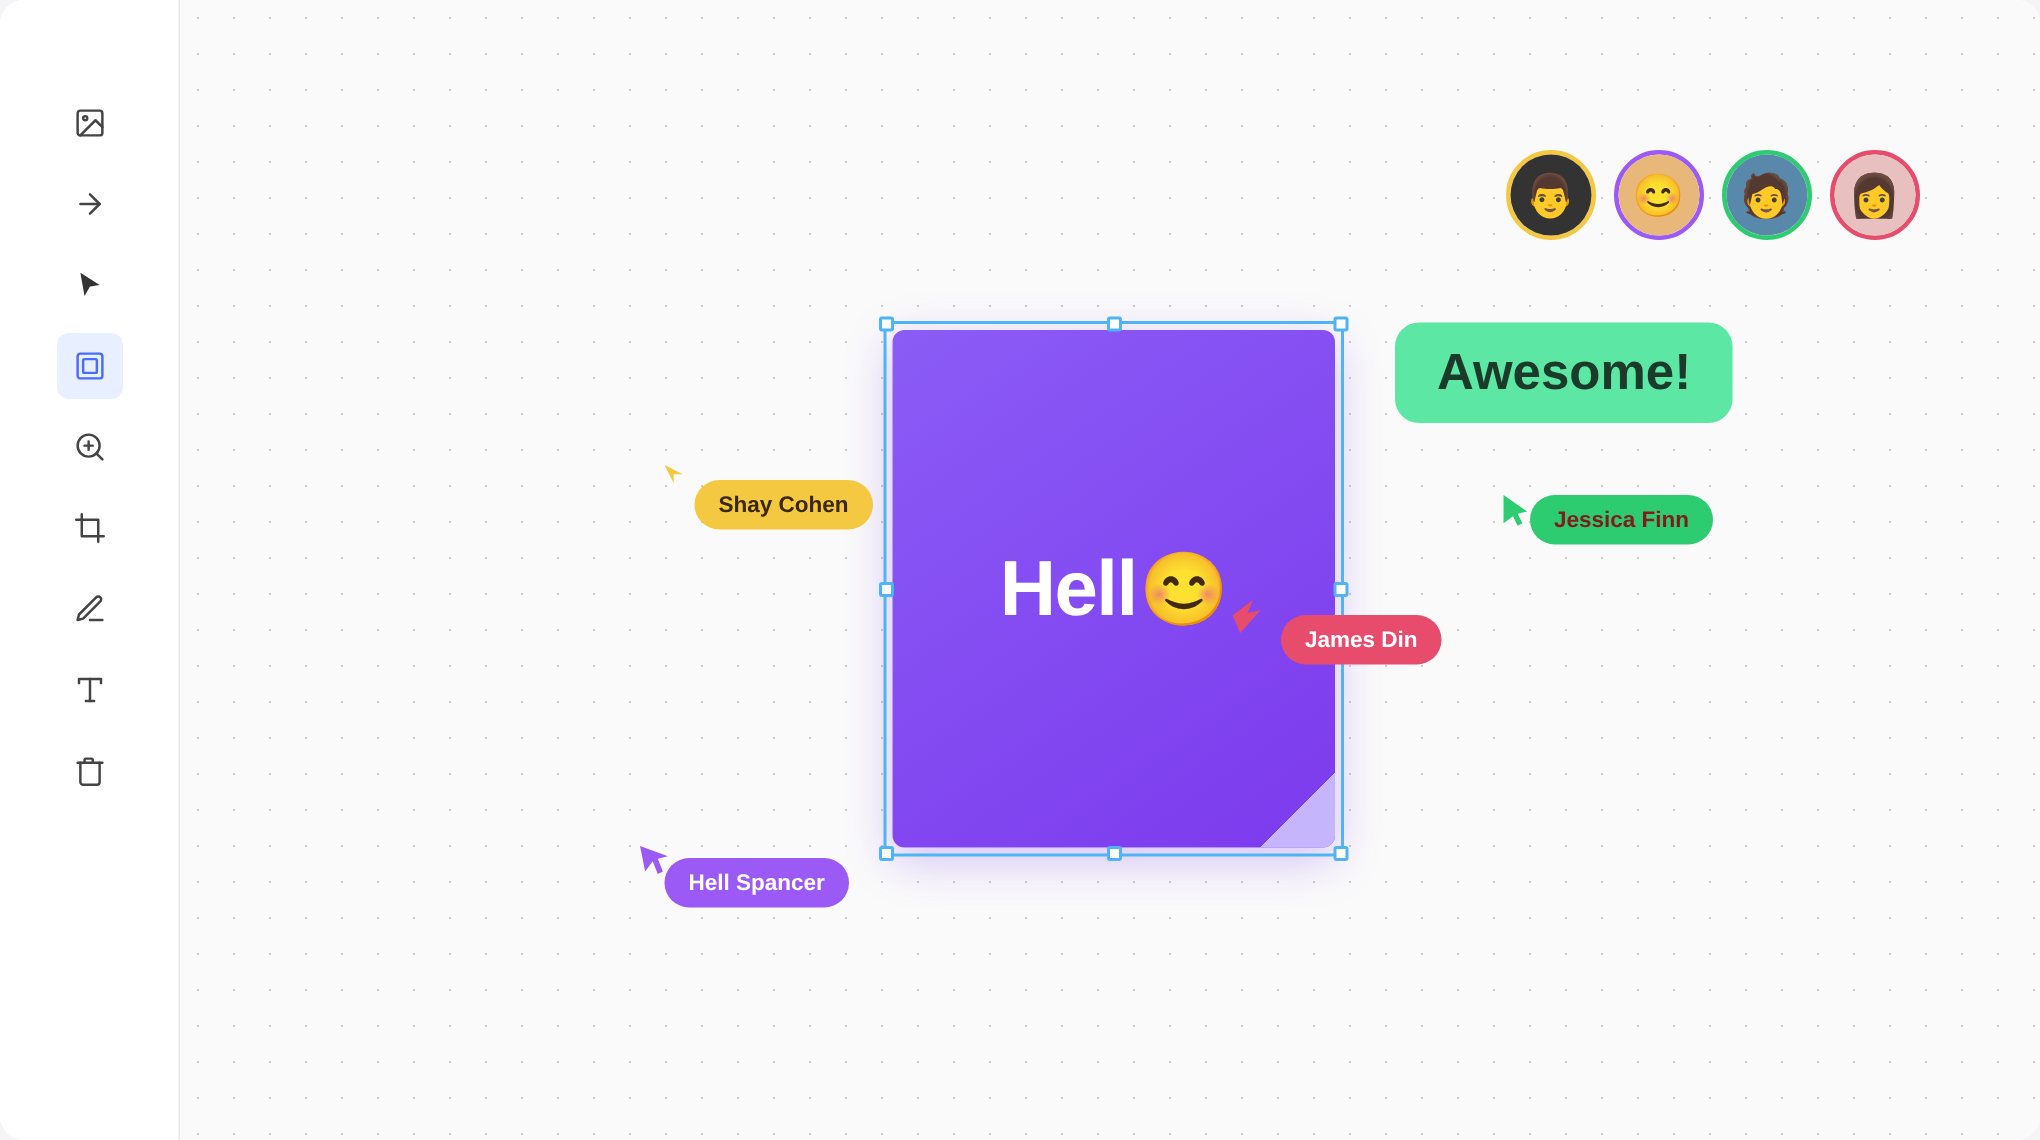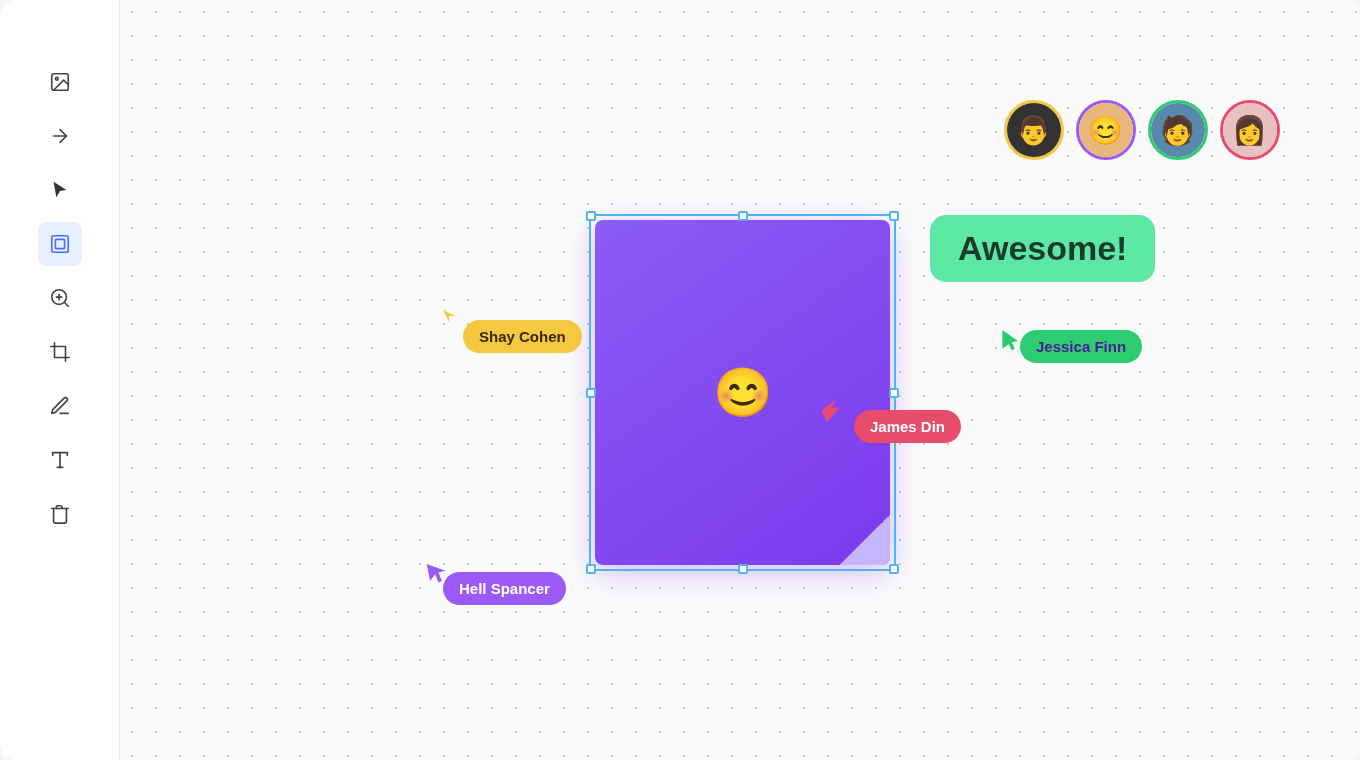--- a/index.html
+++ b/index.html
@@ -321,20 +321,21 @@
       </div>
 
     </div>
 
     <div class="awesome-bubble">
       <span class="text">Awesome!</span>
     </div>
 
     <div class="hello-card">
       <div class="hello-text">
+        <span>Hell</span>
           <span class="emoji">😊</span>
       </div>
     </div>
 
     <div class="selection-border">
       <div class="handle tl"></div>
       <div class="handle tr"></div>
       <div class="handle bl"></div>
       <div class="handle br"></div>
       <div class="handle tm"></div>
@@ -350,21 +351,21 @@
       </svg>
       <div class="cursor-label" style="background:#f5c842; color:#3a2800; left:195px; top:20px; position:absolute;">
         <span>Shay Cohen</span>
       </div>
     </div>
 
     <div style="position:absolute; left: 880px; top: 330px; z-index:15;">
       <svg width="22" height="28" viewBox="0 0 22 28" style="position:absolute; fill:#2ecc71; stroke:none;">
         <polygon points="0,0 0,24 8,18 12,26 16,24 12,16 20,14"></polygon>
       </svg>
-      <div class="cursor-label" style="background:#2ecc71; color:#4c1d95; left:20px; top:0px; position:absolute;">
+      <div class="cursor-label" style="background:#2ecc71; color:#7f1d1d; left:20px; top:0px; position:absolute;">
         <span>Jessica Finn</span>
       </div>
     </div>
 
     <div style="position:absolute; left: 700px; top: 400px; z-index:15;">
       <svg width="22" height="26" viewBox="0 0 22 26" style="position:absolute; fill:#e74c6c; stroke:none;">
         <polygon points="0,12 16,0 12,10 22,8 6,26"></polygon>
       </svg>
       <div class="cursor-label" style="background:#e74c6c; color:white; left:34px; top:10px; position:absolute;">
         <span>James Din</span>

